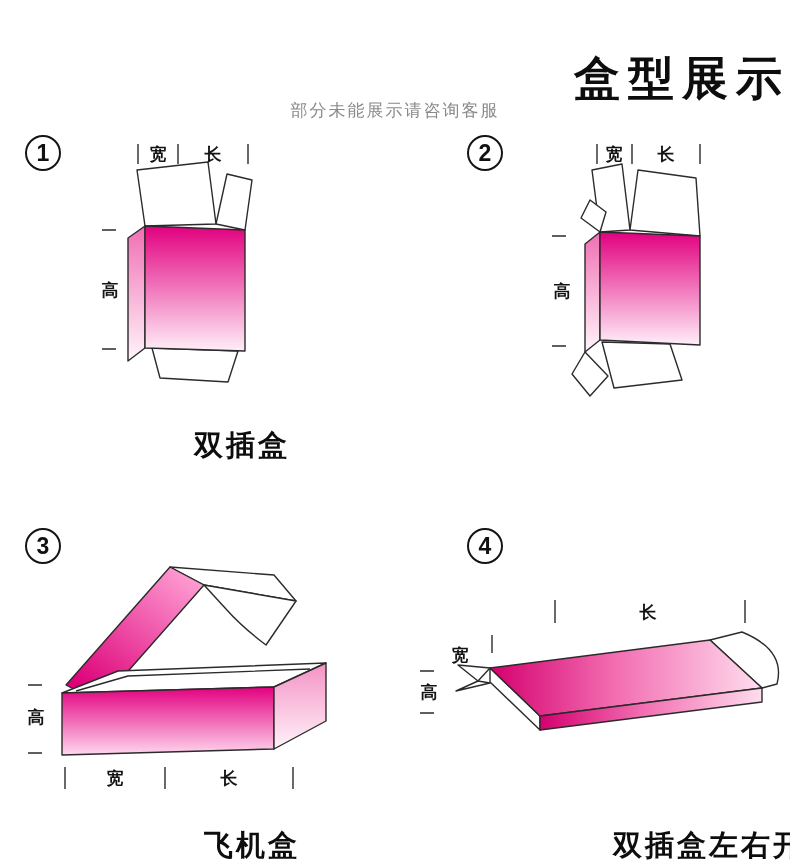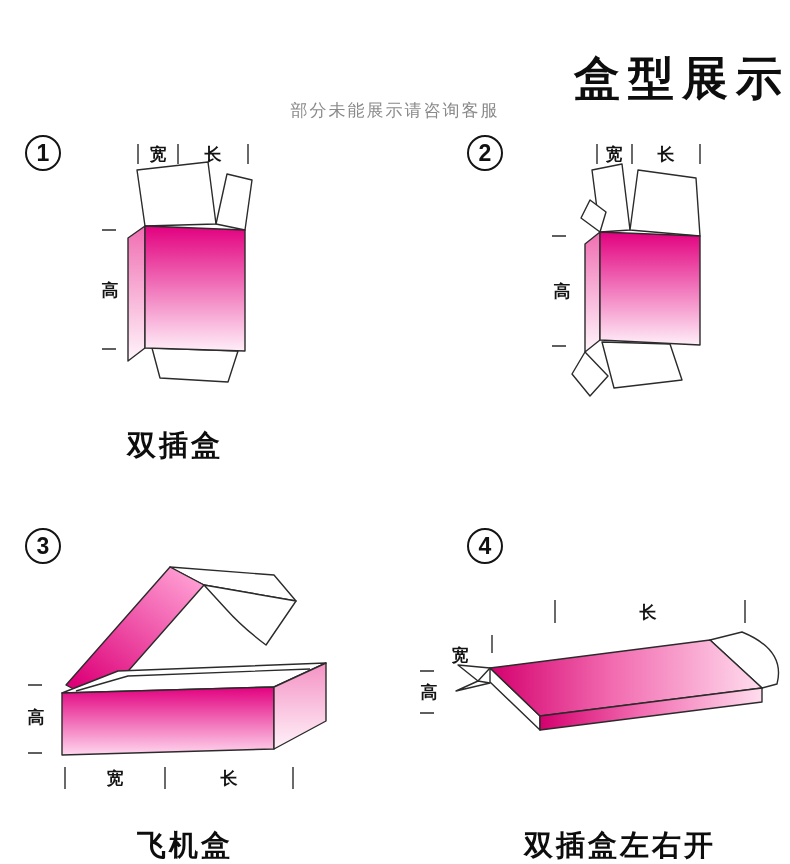--- a/index.html
+++ b/index.html
@@ -13,21 +13,21 @@
               font-size:17px; color:#8a8a8a; letter-spacing:2px; }
 
   .quad { position:absolute; }
   .circle-num { position:absolute; width:36px; height:36px; border:2.5px solid #141414;
                 border-radius:50%; display:flex; align-items:center; justify-content:center;
                 font-size:23px; font-weight:700; background:#fff; color:#111; }
   .fig { position:absolute; }
   .fig svg { position:absolute; left:0; top:0; display:block; }
   .dim-label { position:absolute; transform:translate(-50%,-50%); font-size:17px;
                font-weight:700; color:#141414; white-space:nowrap; line-height:1; }
-  .caption { position:absolute; text-align:center; font-size:29px; font-weight:600;
+  .caption { position:absolute; text-align:right; font-size:29px; font-weight:600;
              letter-spacing:3px; color:#0d0d0d; }
 </style>
 </head>
 <body>
 
 <div class="page">
 
   <h1 class="title">盒型展示</h1>
   <div class="subtitle">部分未能展示请咨询客服</div>
 

